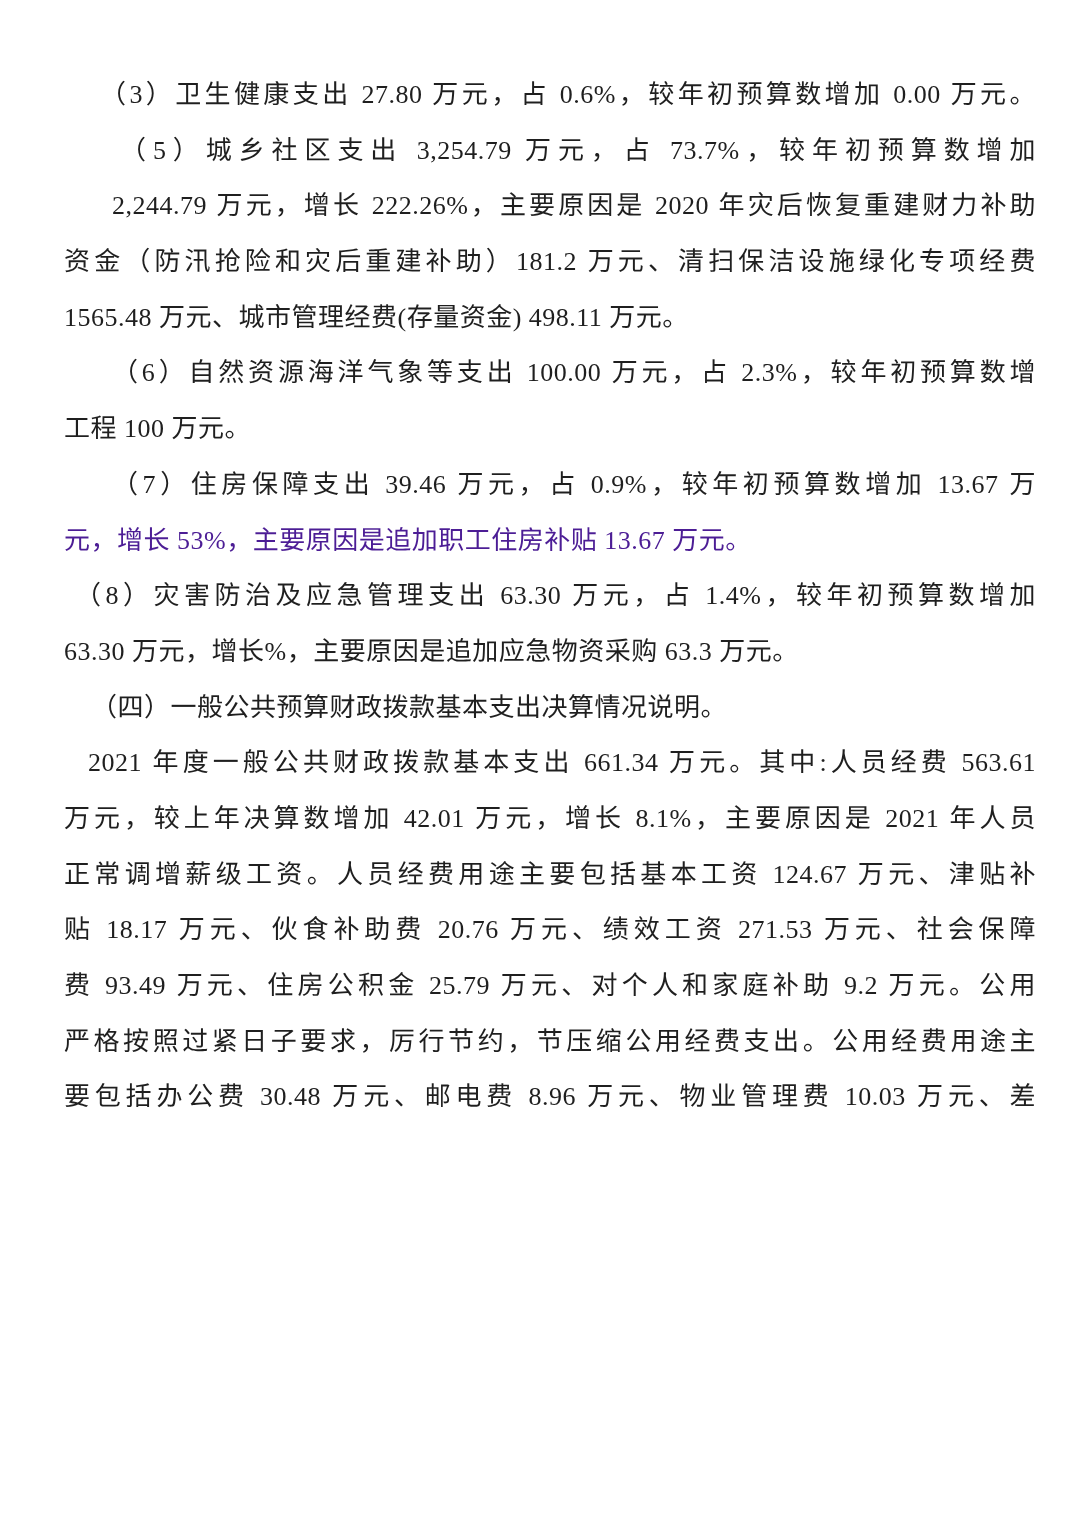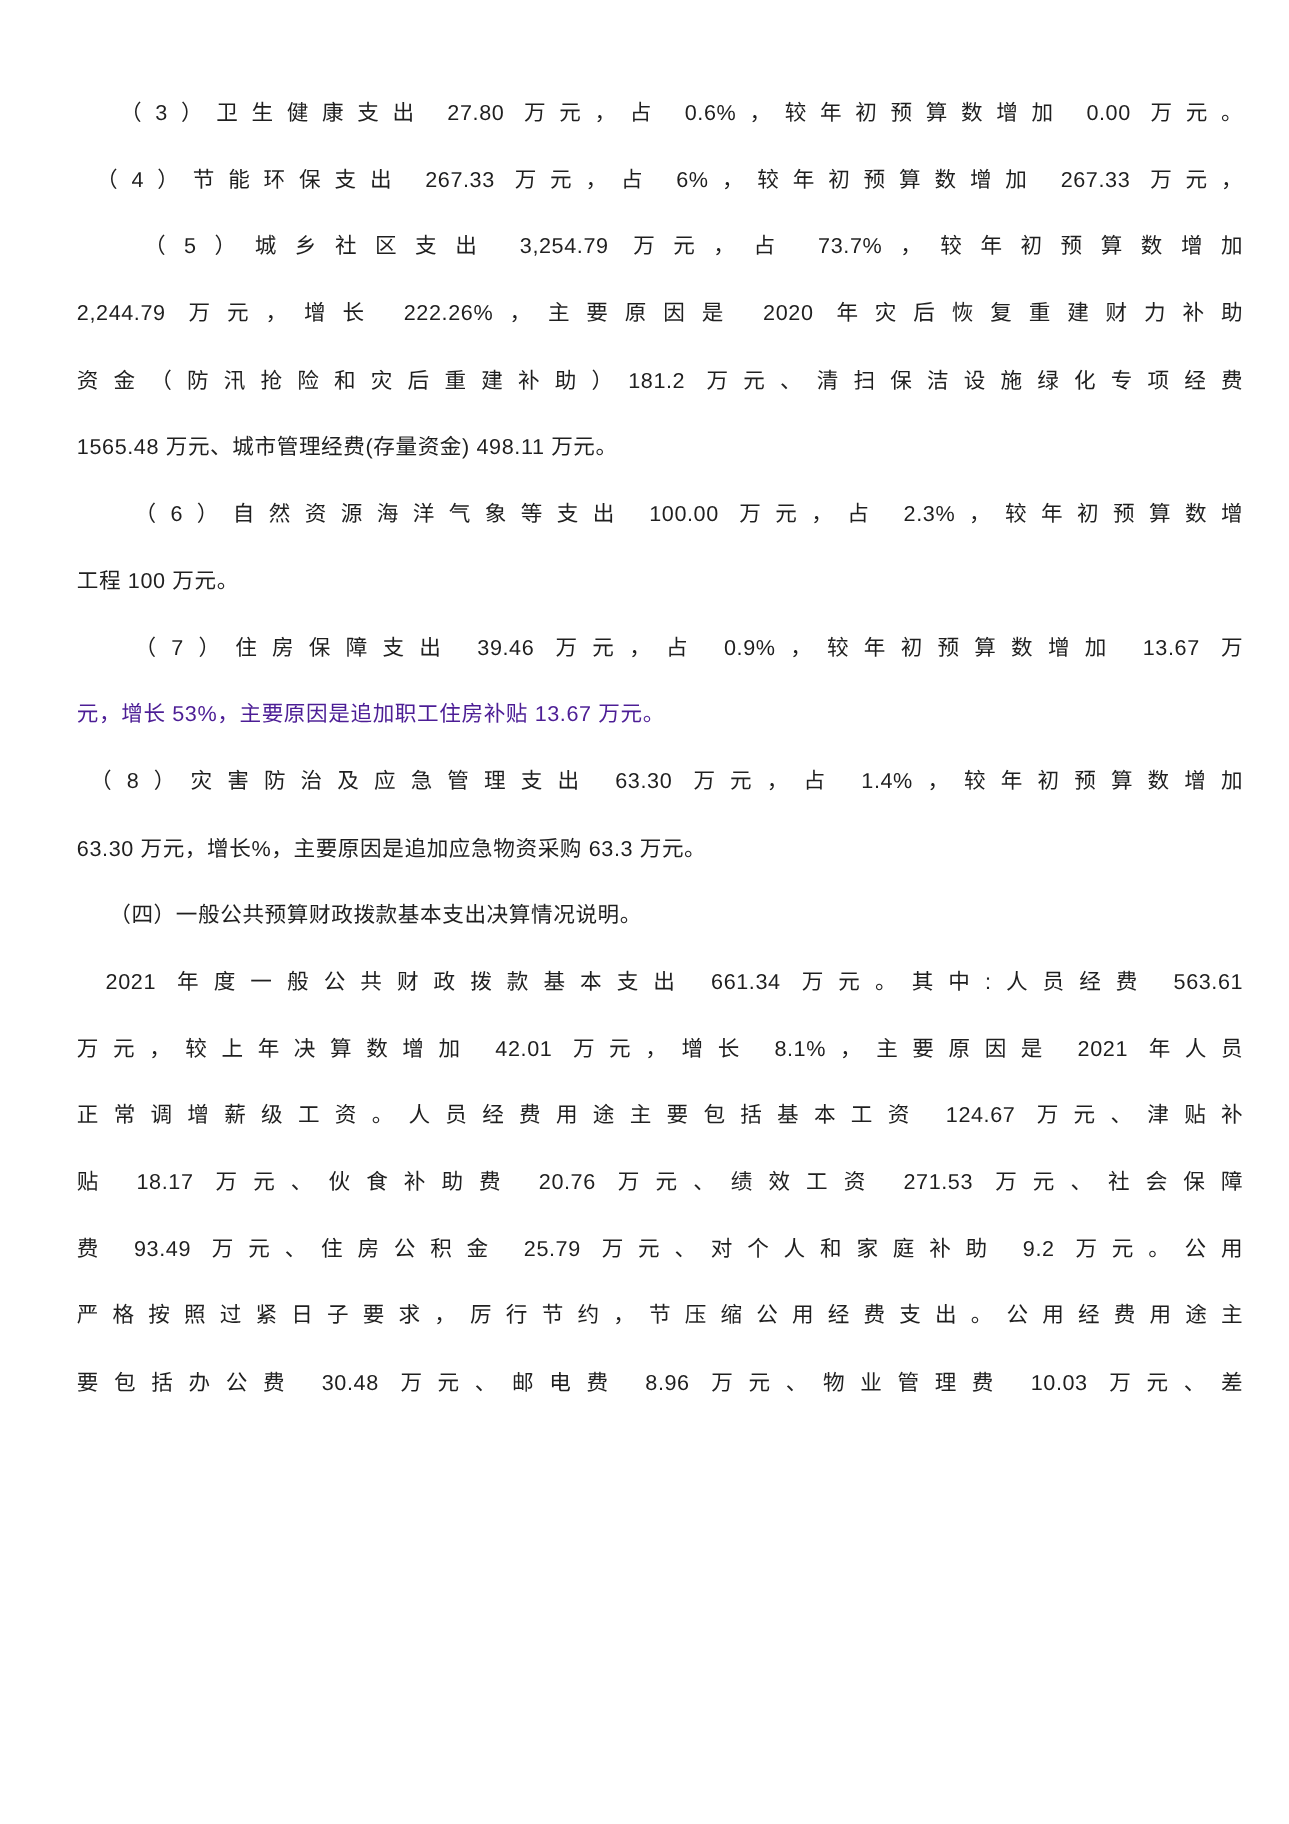--- a/index.html
+++ b/index.html
@@ -16,44 +16,43 @@
   }
   .content {
     position: absolute;
     left: 64px;
     top: 67px;
     width: 972px;
   }
   .line {
     height: 55.7px;
     line-height: 55.7px;
-    font-family: Liberation Sans, sans-serif;
-    font-size: 18px;
+    font-family: Liberation Serif, serif;
+    font-size: 26px;
     font-weight: 400;
     color: #1f1f1f;
     white-space: nowrap;
     overflow: hidden;
     letter-spacing: 0.5px;
   }
   .line.justify {
     white-space: normal;
     text-align: justify;
     text-align-last: justify;
     text-justify: inter-character;
   }
 </style>
 </head>
 <body>
 
 <div class="page" style="background: rgb(255, 255, 255);">
   <div class="content" id="document-content">
       <div class="line justify" style="padding-left: 36px; color: rgb(31, 31, 31);">（3）卫生健康支出 27.80 万元，占 0.6%，较年初预算数增加 0.00 万元。</div>
-      <div class="line justify" style="padding-left: 16px; color: rgb(31, 31, 31);">（4）节能环保支出 267.33 万元，占 6%，较年初预算数增加 267.33 万元，</div>
       <div class="line justify" style="padding-left: 56px; color: rgb(31, 31, 31);">（5）城乡社区支出 3,254.79 万元，占 73.7%，较年初预算数增加</div>
-      <div class="line justify" style="padding-left: 0px; color: rgb(31, 31, 31);">2,244.79 万元，增长 222.26%，主要原因是 2020 年灾后恢复重建财力补助</div>
+      <div class="line justify" style="padding-left: 0px; color: rgb(31, 31, 31); margin-left: 48px;">2,244.79 万元，增长 222.26%，主要原因是 2020 年灾后恢复重建财力补助</div>
       <div class="line justify" style="padding-left: 0px; color: rgb(31, 31, 31);">资金（防汛抢险和灾后重建补助）181.2 万元、清扫保洁设施绿化专项经费</div>
       <div class="line" style="padding-left: 0px; color: rgb(31, 31, 31);">1565.48 万元、城市管理经费(存量资金) 498.11 万元。</div>
       <div class="line justify" style="padding-left: 48px; color: rgb(31, 31, 31);">（6）自然资源海洋气象等支出 100.00 万元，占 2.3%，较年初预算数增</div>
       <div class="line" style="padding-left: 0px; color: rgb(31, 31, 31);">工程 100 万元。</div>
       <div class="line justify" style="padding-left: 48px; color: rgb(31, 31, 31);">（7）住房保障支出 39.46 万元，占 0.9%，较年初预算数增加 13.67 万</div>
       <div class="line" style="padding-left: 0px; color: #4c1d95;">元，增长 53%，主要原因是追加职工住房补贴 13.67 万元。</div>
       <div class="line justify" style="padding-left: 11px; color: rgb(31, 31, 31);">（8）灾害防治及应急管理支出 63.30 万元，占 1.4%，较年初预算数增加</div>
       <div class="line" style="padding-left: 0px; color: rgb(31, 31, 31);">63.30 万元，增长%，主要原因是追加应急物资采购 63.3 万元。</div>
       <div class="line" style="padding-left: 27px; color: rgb(31, 31, 31);">（四）一般公共预算财政拨款基本支出决算情况说明。</div>
       <div class="line justify" style="padding-left: 24px; color: rgb(31, 31, 31);">2021 年度一般公共财政拨款基本支出 661.34 万元。其中:人员经费 563.61</div>

